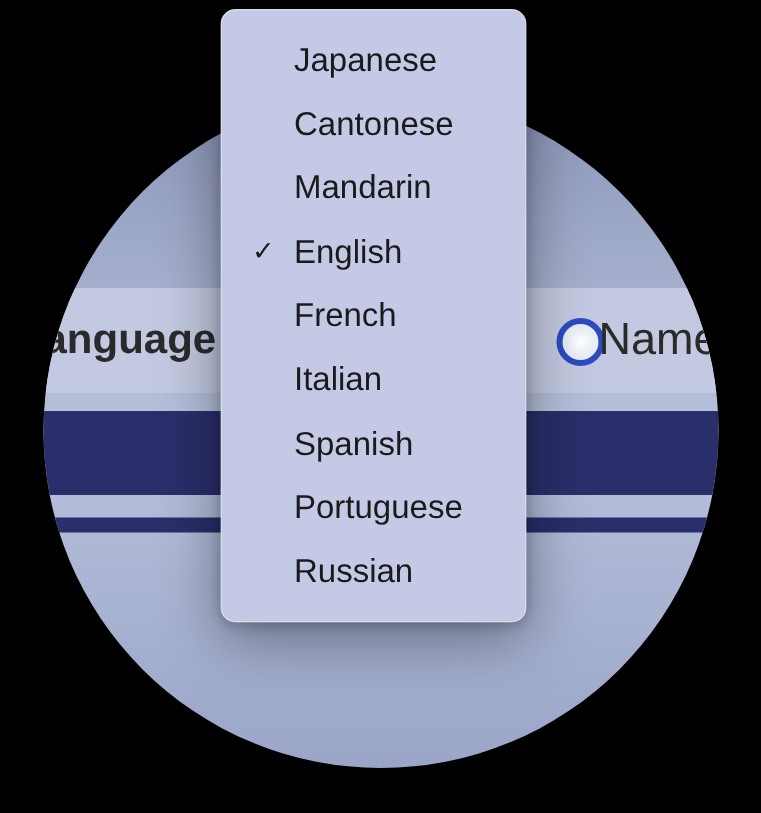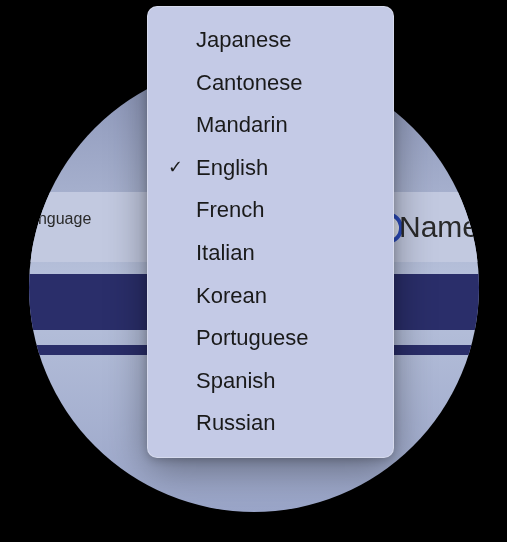--- a/index.html
+++ b/index.html
@@ -51,22 +51,22 @@
       width: 100%;
       height: 10px;
       top: 283px;
       background: #2a2e6a;
     }
     
     .label-left {
       position: absolute;
       left: 0px;
       top: 148px;
-      font-size: 16px;
-      font-weight: 400;
+      font-size: 28px;
+      font-weight: 700;
       color: #2a2a2a;
     }
     
     .label-right {
       position: absolute;
       right: 0px;
       top: 148px;
       font-size: 30px;
       font-weight: 500;
       color: #2a2a2a;
@@ -80,21 +80,21 @@
       height: 32px;
       border-radius: 50%;
       background: radial-gradient(circle, #fff 0%, #e8ecf5 60%);
       border: 4px solid #2b4bbf;
     }
     
     .dropdown {
       position: absolute;
       top: 6px;
       left: 147px;
-      width: 247px;
+      width: 204px;
       background: #c4cae6;
       border-radius: 10px;
       padding: 12px 0;
       box-shadow: 0 10px 40px rgba(0,0,0,0.4), 0 2px 8px rgba(0,0,0,0.2);
       border: 1px solid rgba(255,255,255,0.3);
     }
     
     .dropdown-item {
       position: relative;
       padding: 7px 20px 7px 48px;
@@ -131,17 +131,16 @@
 </div>
 
 <div class="dropdown">
 
 <div class="dropdown-item"><span>Japanese</span></div>
     <div class="dropdown-item"><span>Cantonese</span></div>
     <div class="dropdown-item"><span>Mandarin</span></div>
     <div class="dropdown-item selected"><span class="check-icon">✓</span><span>English</span></div>
     <div class="dropdown-item"><span>French</span></div>
     <div class="dropdown-item"><span>Italian</span></div>
-    <div class="dropdown-item"><span>Korean</span></div>
+    <div class="dropdown-item"><span>Spanish</span></div>
     <div class="dropdown-item"><span>Portuguese</span></div>
-    <div class="dropdown-item"><span>Spanish</span></div>
     <div class="dropdown-item"><span>Russian</span></div>
   </div>
 
 </body></html>

